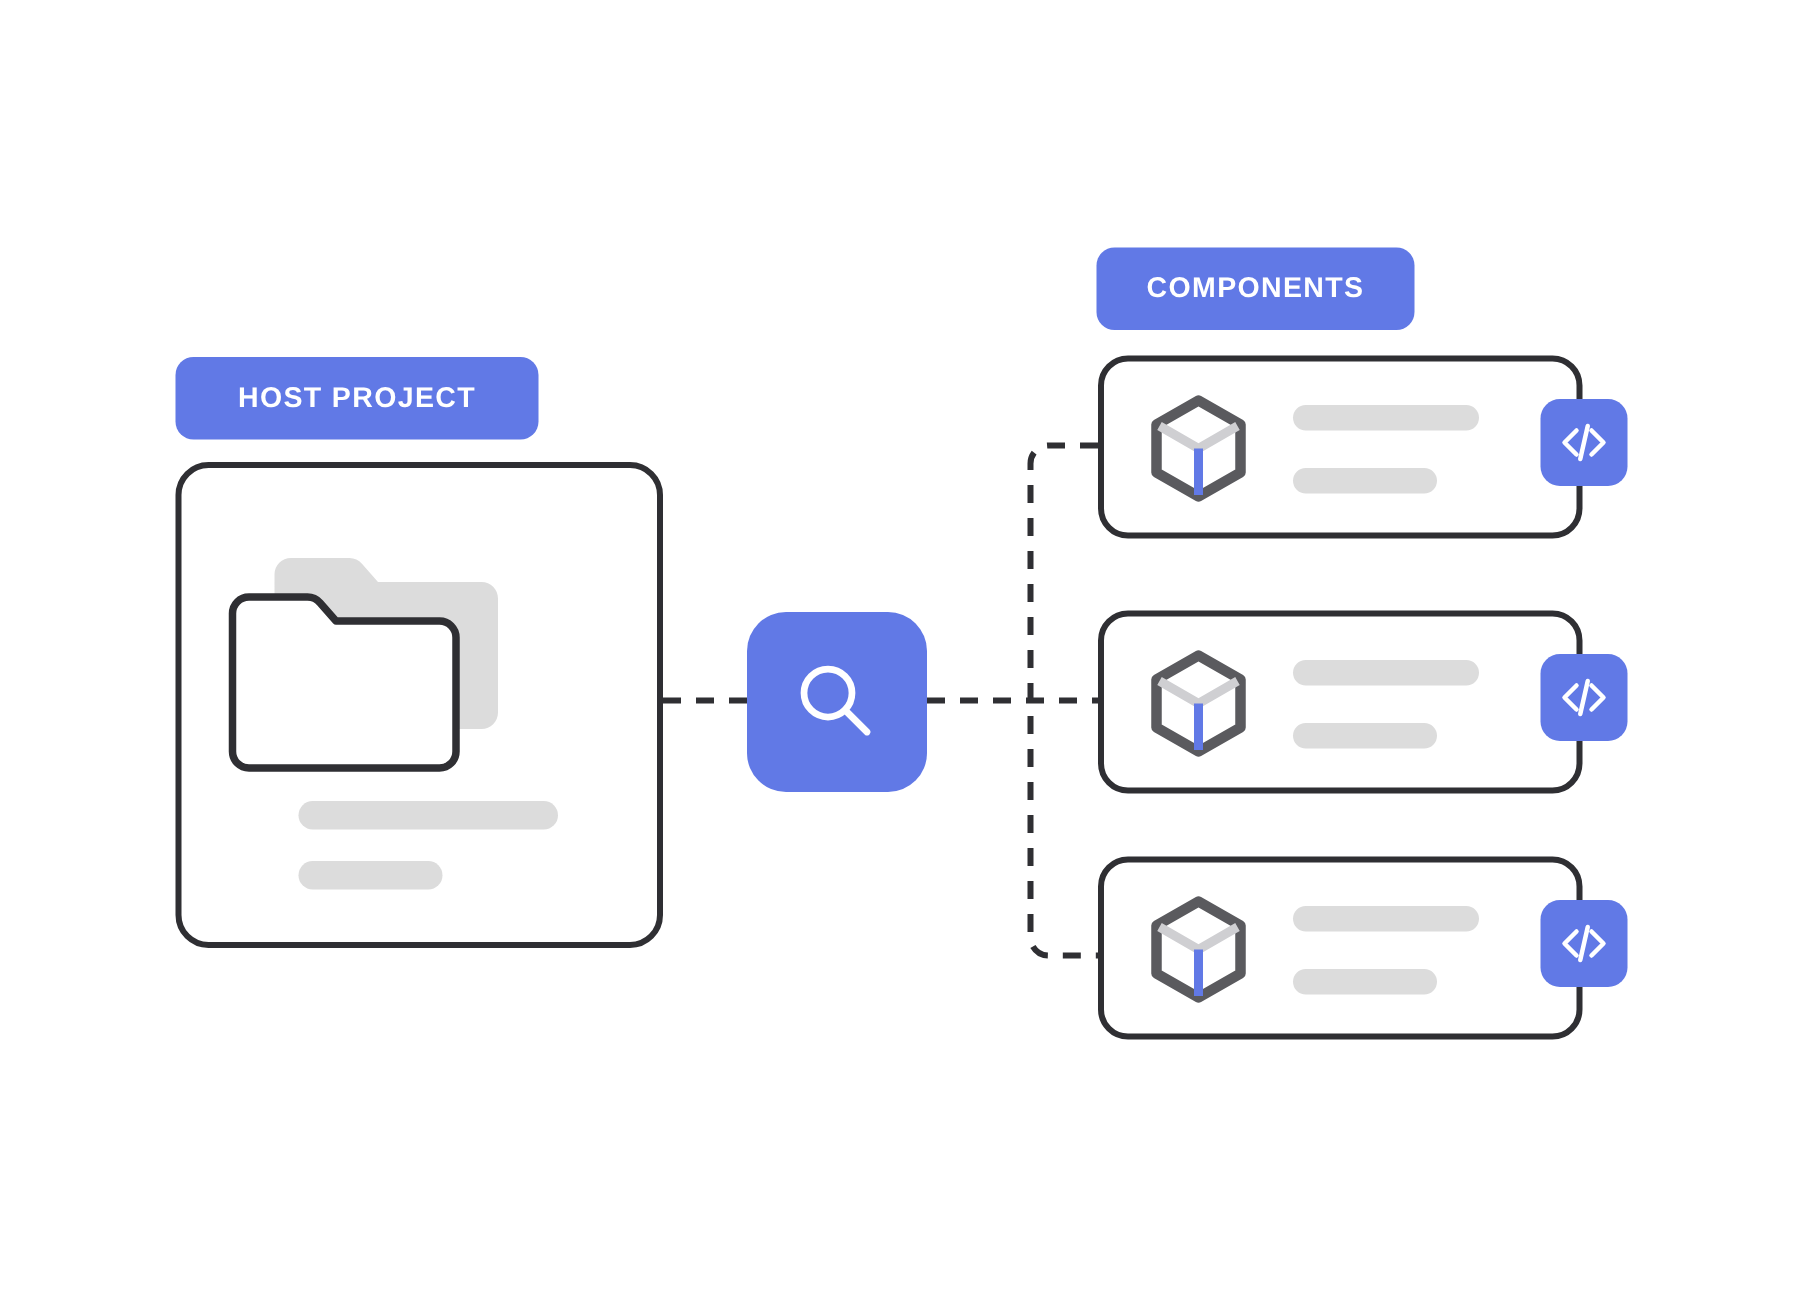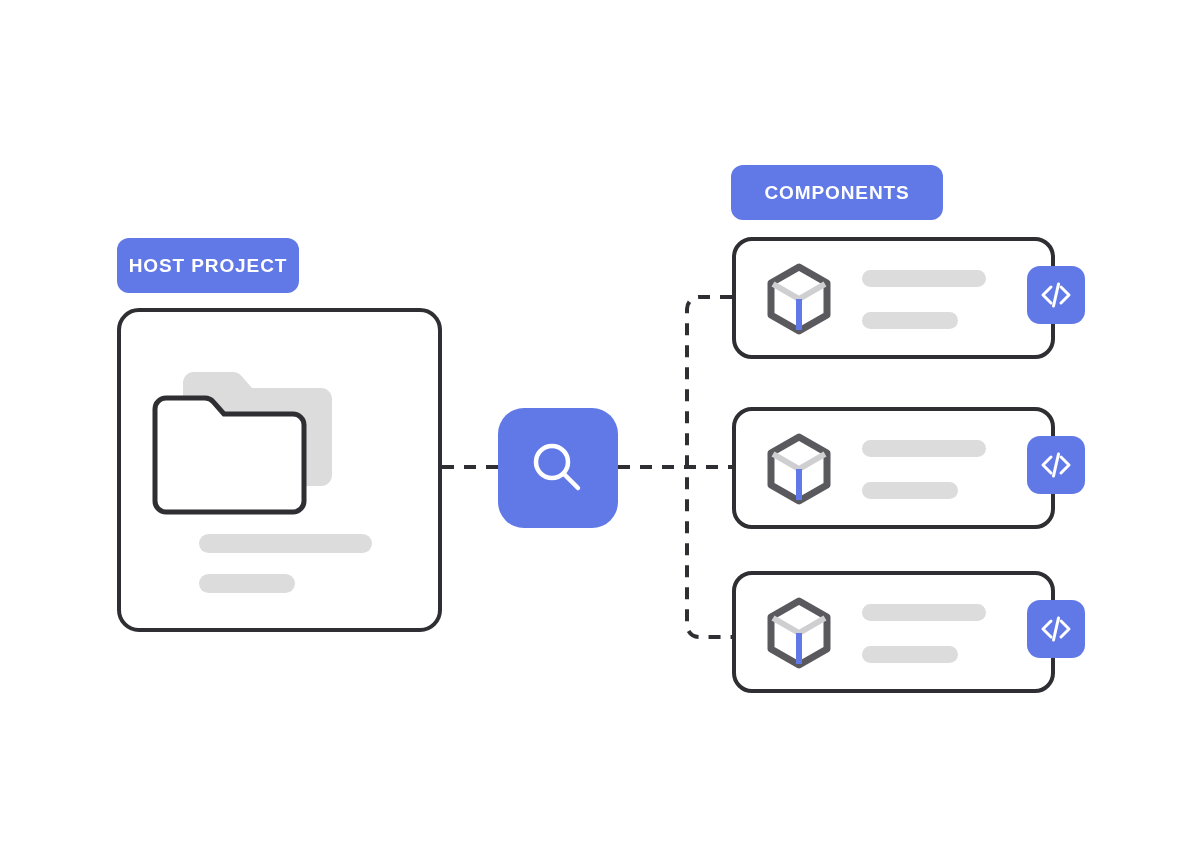--- a/index.html
+++ b/index.html
@@ -31,21 +31,21 @@
     color: #ffffff;
     font-size: 19px;
     font-weight: 600;
     letter-spacing: 0.9px;
     white-space: nowrap;
     box-sizing: border-box;
   }
   #host-pill {
     left: 117px;
     top: 238px;
-    width: 182px;
+    width: 242px;
     height: 55px;
   }
   #components-pill {
     left: 731px;
     top: 165px;
     width: 212px;
     height: 55px;
   }
 
   

